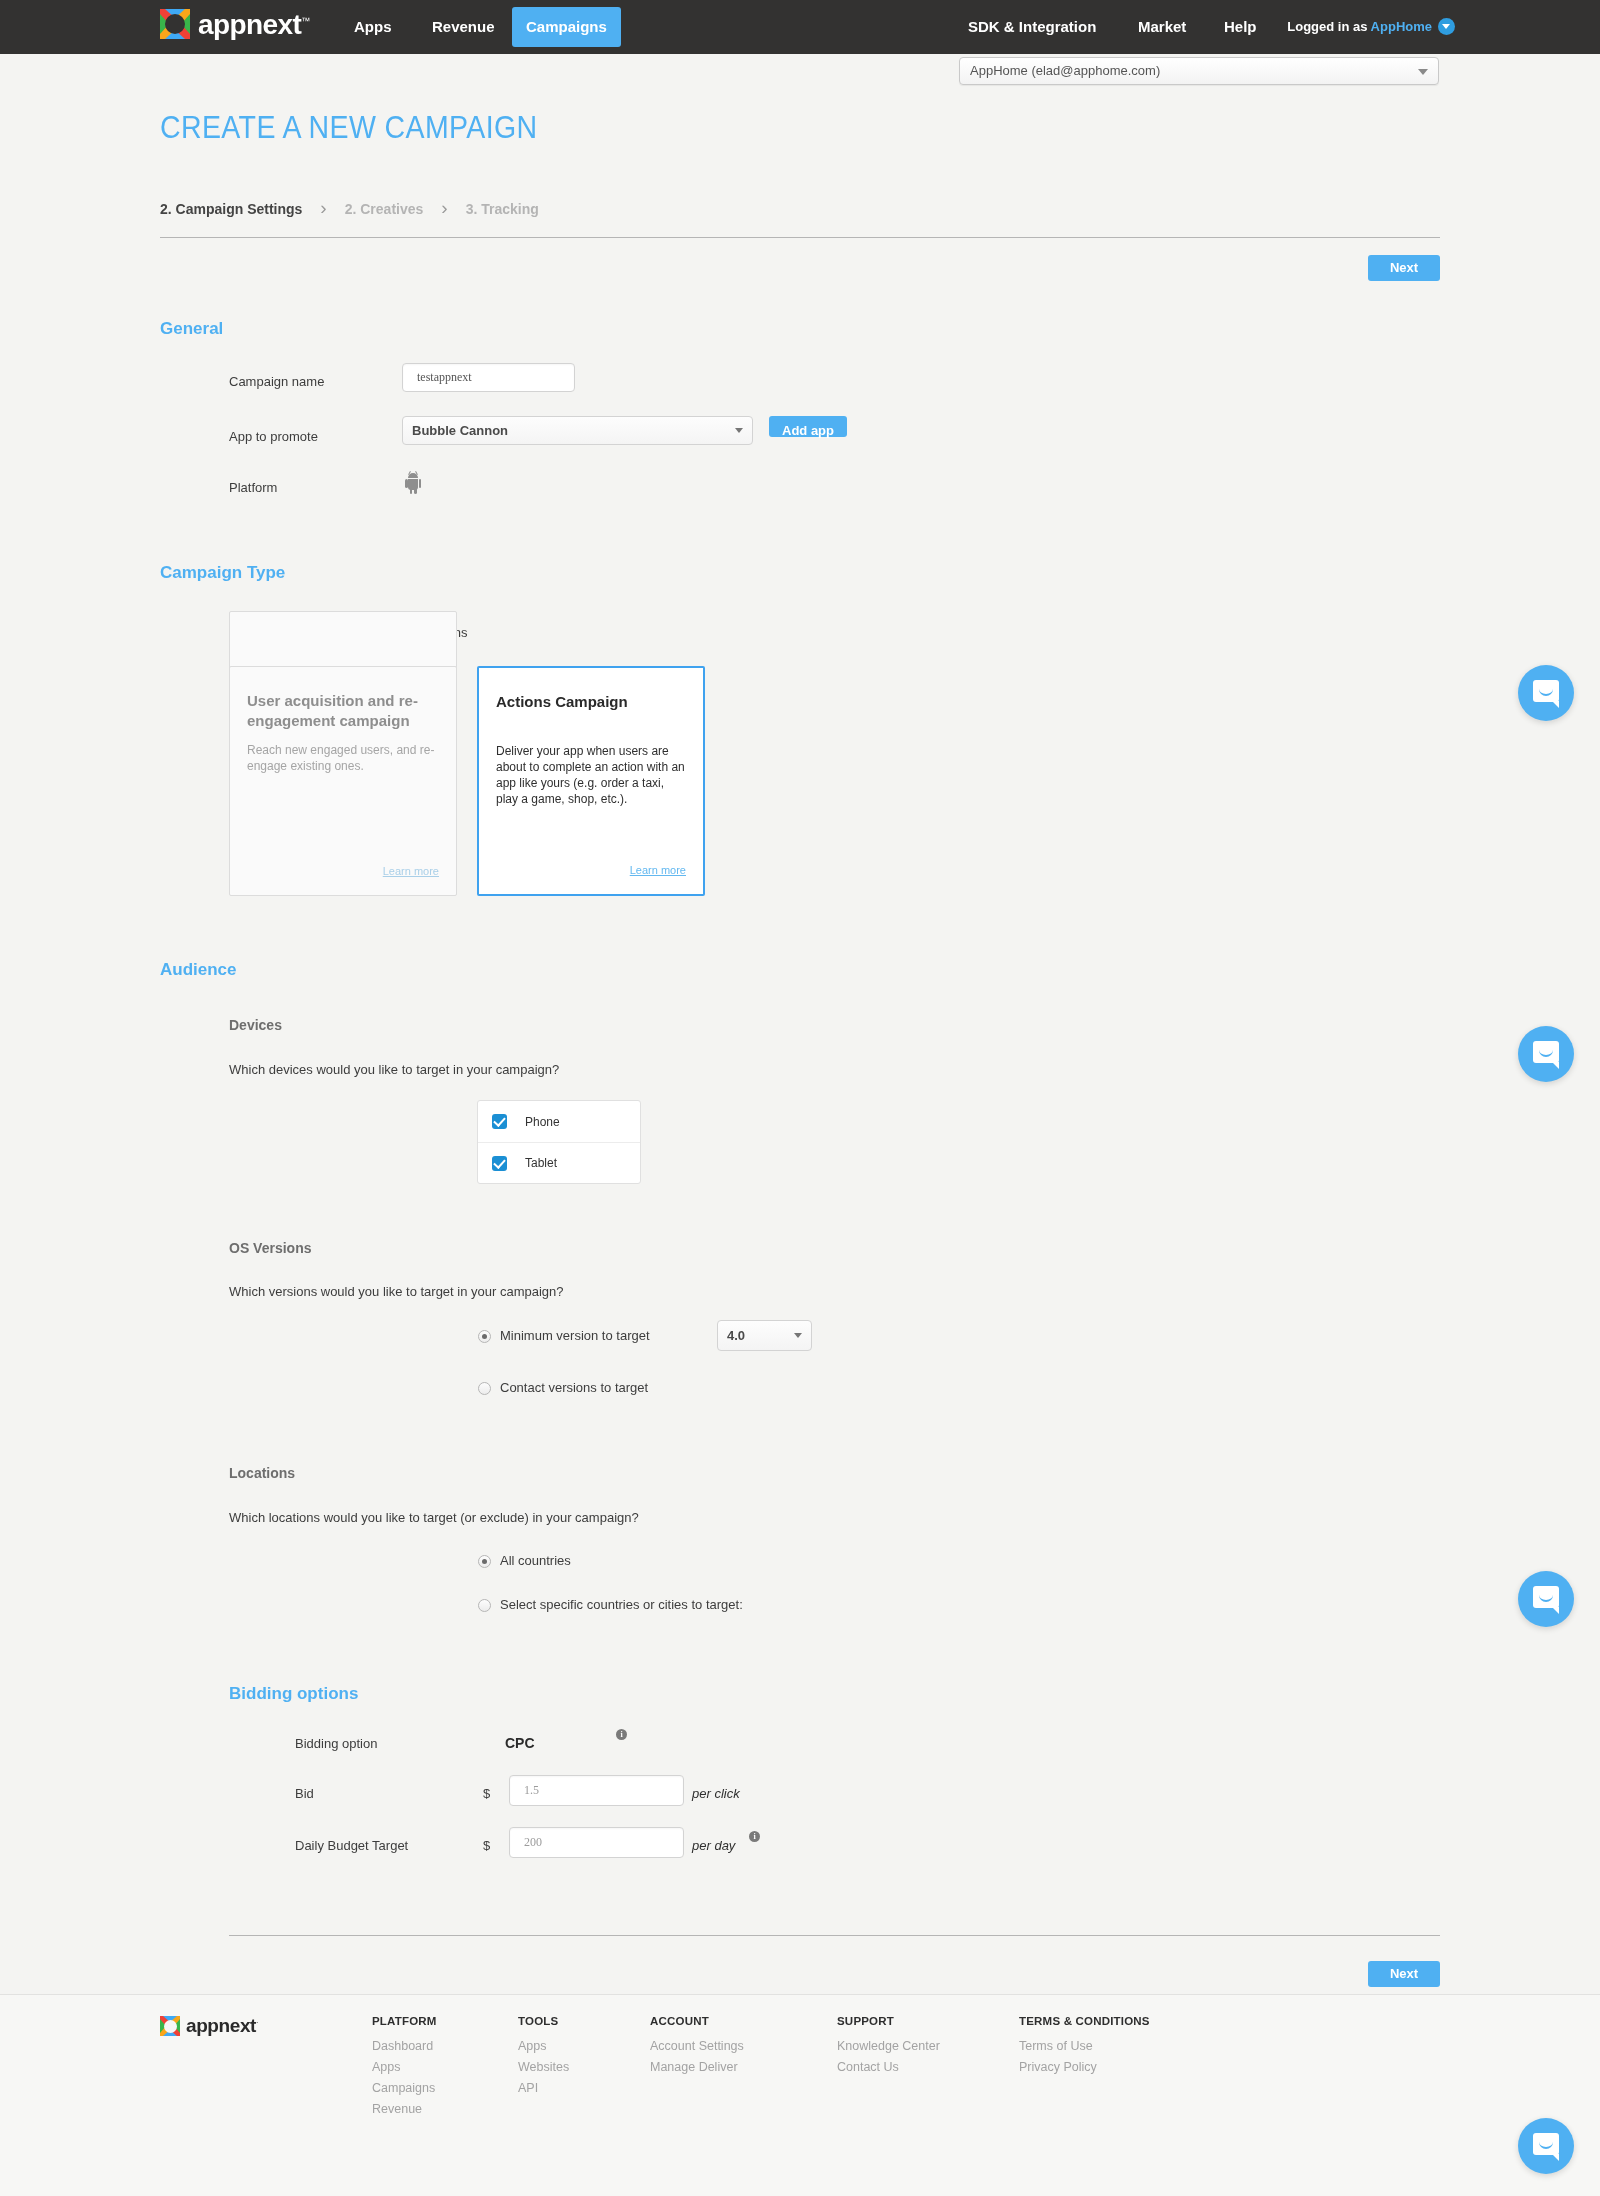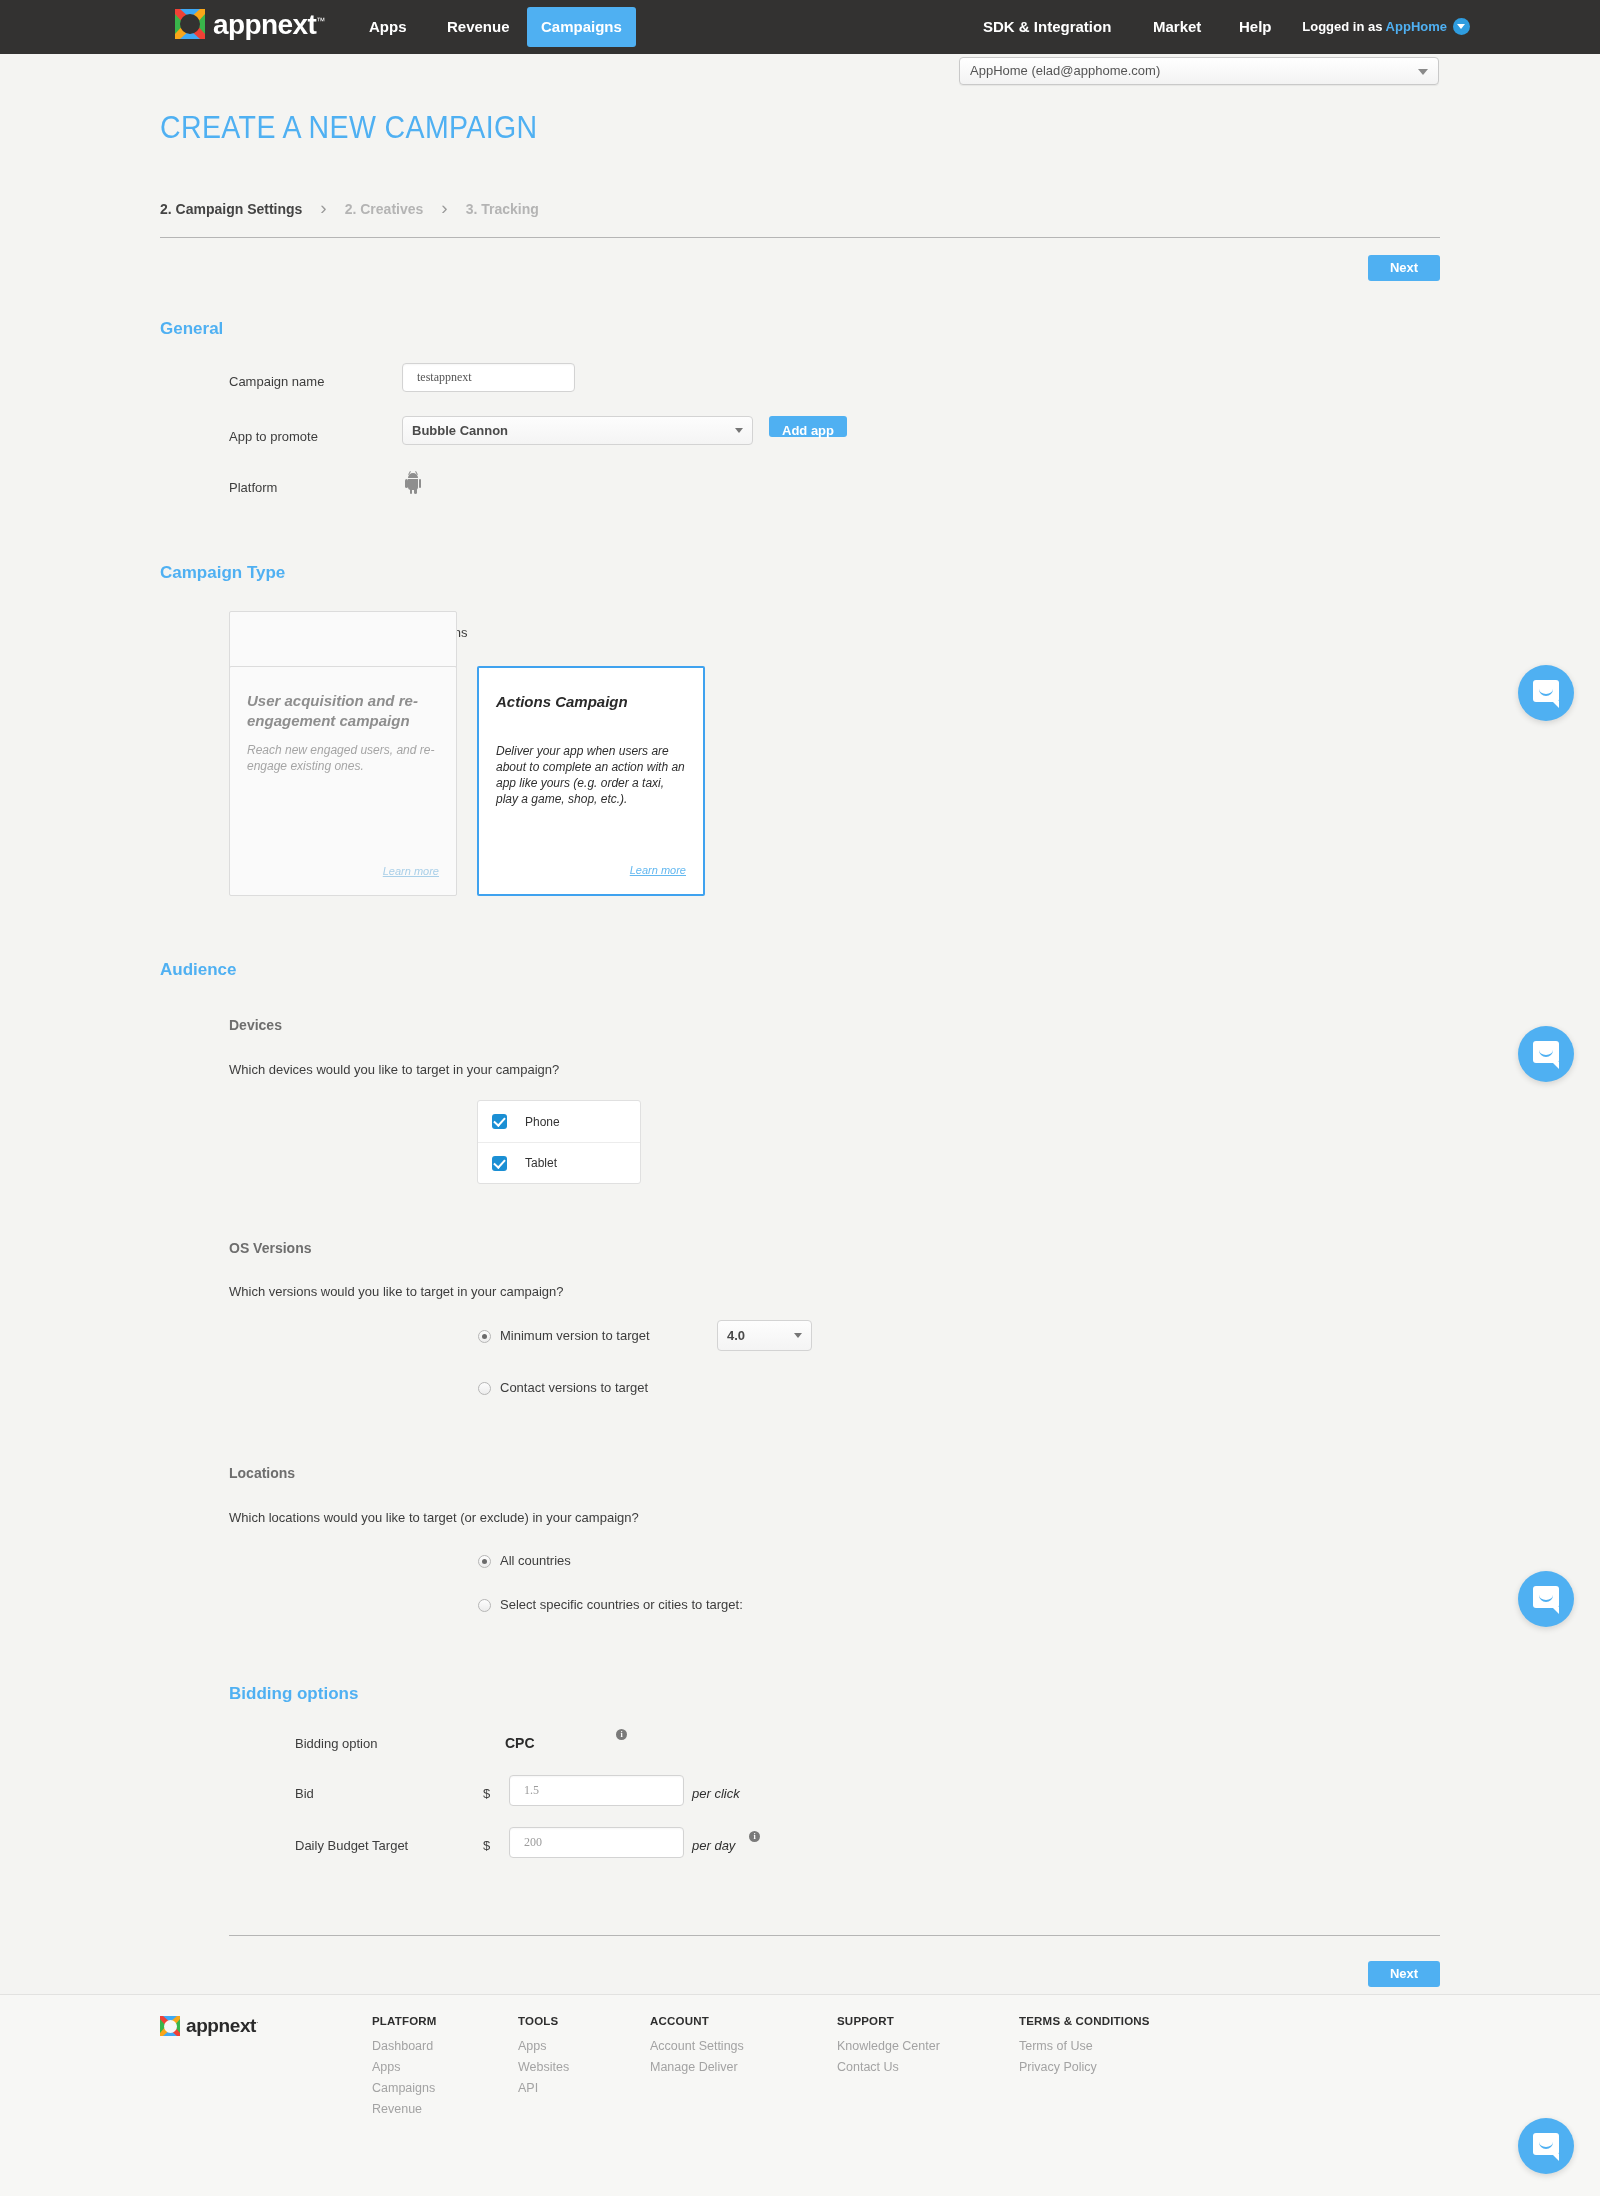--- a/index.html
+++ b/index.html
@@ -9,21 +9,20 @@
     background:#f4f4f2;
     font-family:"Liberation Sans", sans-serif;
     font-size:13px; color:#444;
     overflow:hidden;
   }
 
   
   .topnav{
     position:absolute; left:0; top:0; width:1600px; height:54px;
     background:#333231;
-    padding-left:15px;
   }
   .nav-inner{ position:relative; width:1600px; height:54px; }
   .logo-wrap{ position:absolute; left:160px; top:9px; display:flex; align-items:center; gap:8px; }
   .logo-mark{ position:relative; width:30px; height:30px; }
   .logo-mark .q{ position:absolute; width:15px; height:15px; }
   .logo-mark .q1{ left:0; top:0; background:#ef4136; }
   .logo-mark .q2{ left:15px; top:0; background:#f9a61a; }
   .logo-mark .q3{ left:0; top:15px; background:#f9a61a; }
   .logo-mark .q4{ left:15px; top:15px; background:#ef4136; }
   .logo-mark .tri{ position:absolute; width:0; height:0; }
@@ -144,21 +143,21 @@
   }
   .android .arm{ position:absolute; top:6px; width:2.5px; height:9px; border-radius:2px; background:#8e8e8e; }
   .android .arm.l{ left:0; }
   .android .arm.r{ right:0; }
   .android .leg{ position:absolute; top:15px; width:2.5px; height:6px; border-radius:0 0 2px 2px; background:#8e8e8e; }
   .android .leg.l{ left:4.5px; }
   .android .leg.r{ right:4.5px; }
 
   
   .ctype-card{
-    position:absolute; background:#fafafa; border:1px solid #dcdcdc; border-radius:2px;font-style:italic;
+    position:absolute; background:#fafafa; border:1px solid #dcdcdc; border-radius:2px;
   }
   .ctype-card.selected{ background:#fff; border:2px solid #3fa2ef; }
   .ctype-title{ position:absolute; font-size:15px; font-weight:bold; line-height:20px; }
   .ctype-desc{ position:absolute; font-size:12px; line-height:16px; }
   .learn-more{
     position:absolute; font-size:11px; color:#63b8f0; text-decoration:underline; cursor:pointer;
   }
   .learn-more.muted{ color:#a9cfe8; }
 
   

